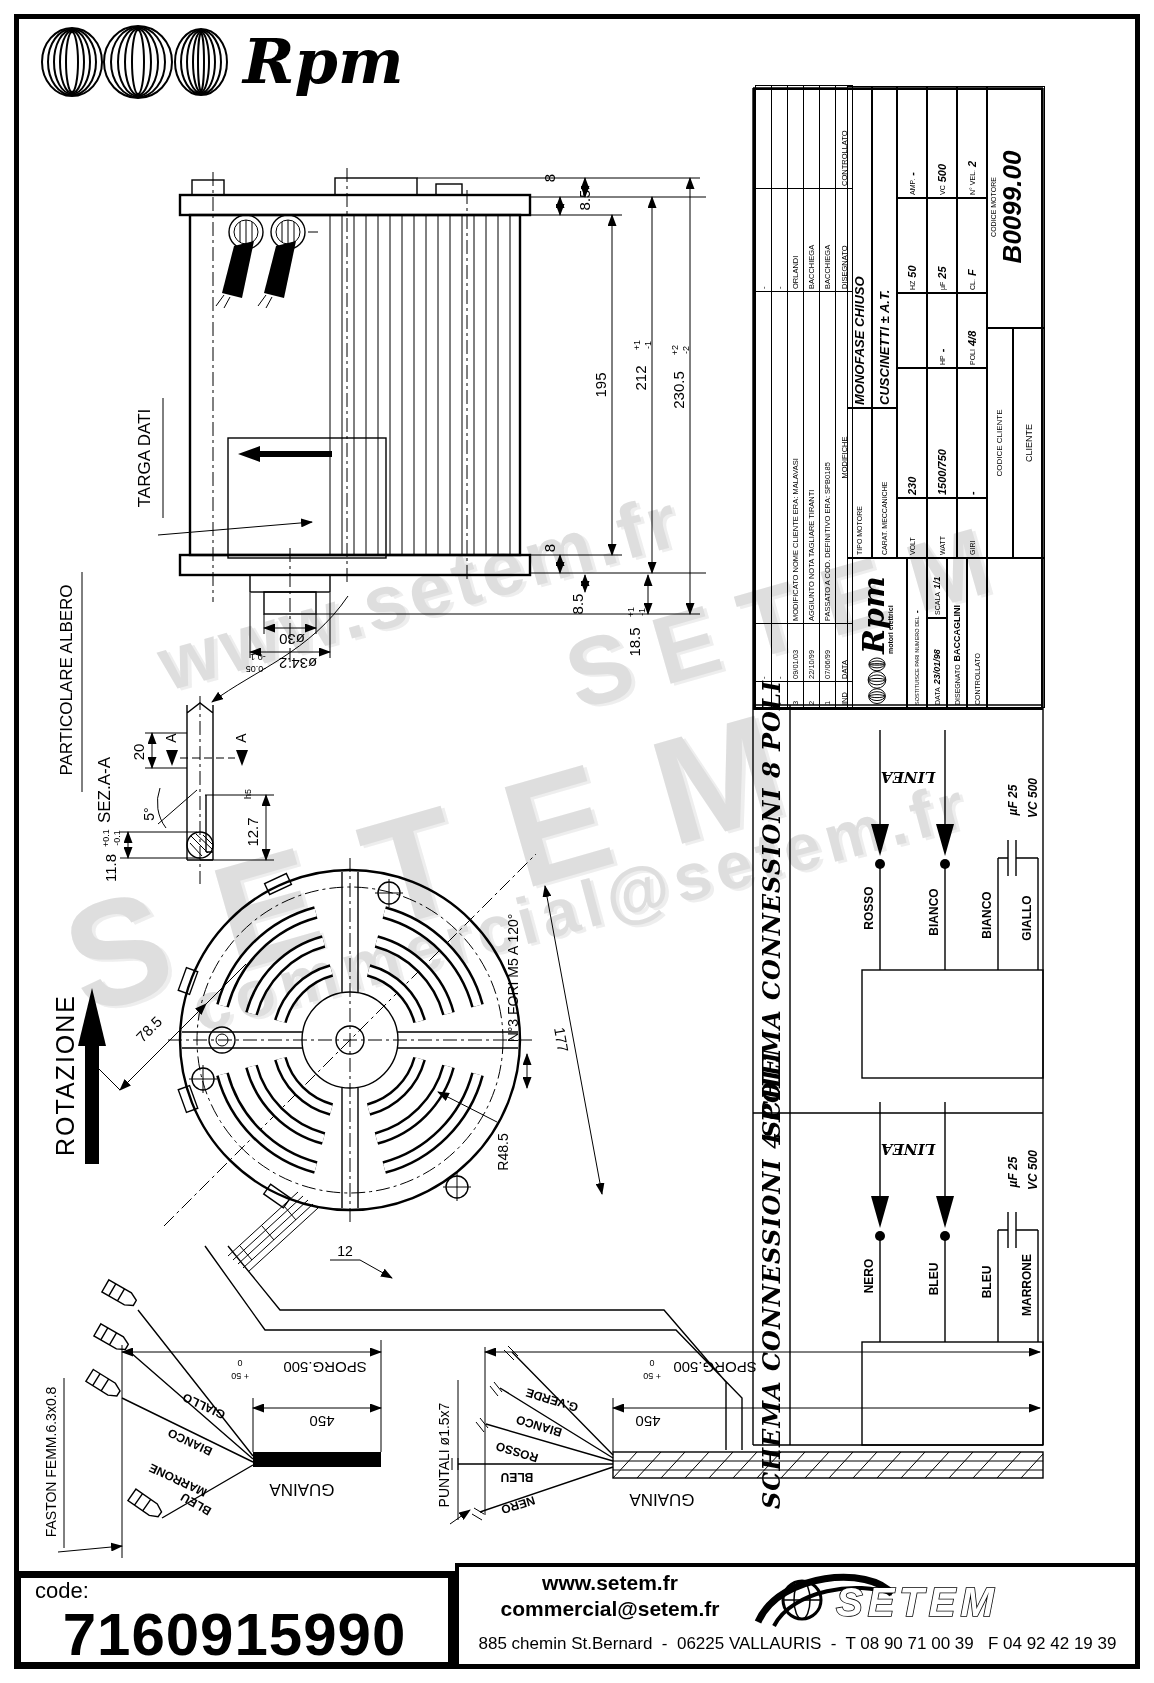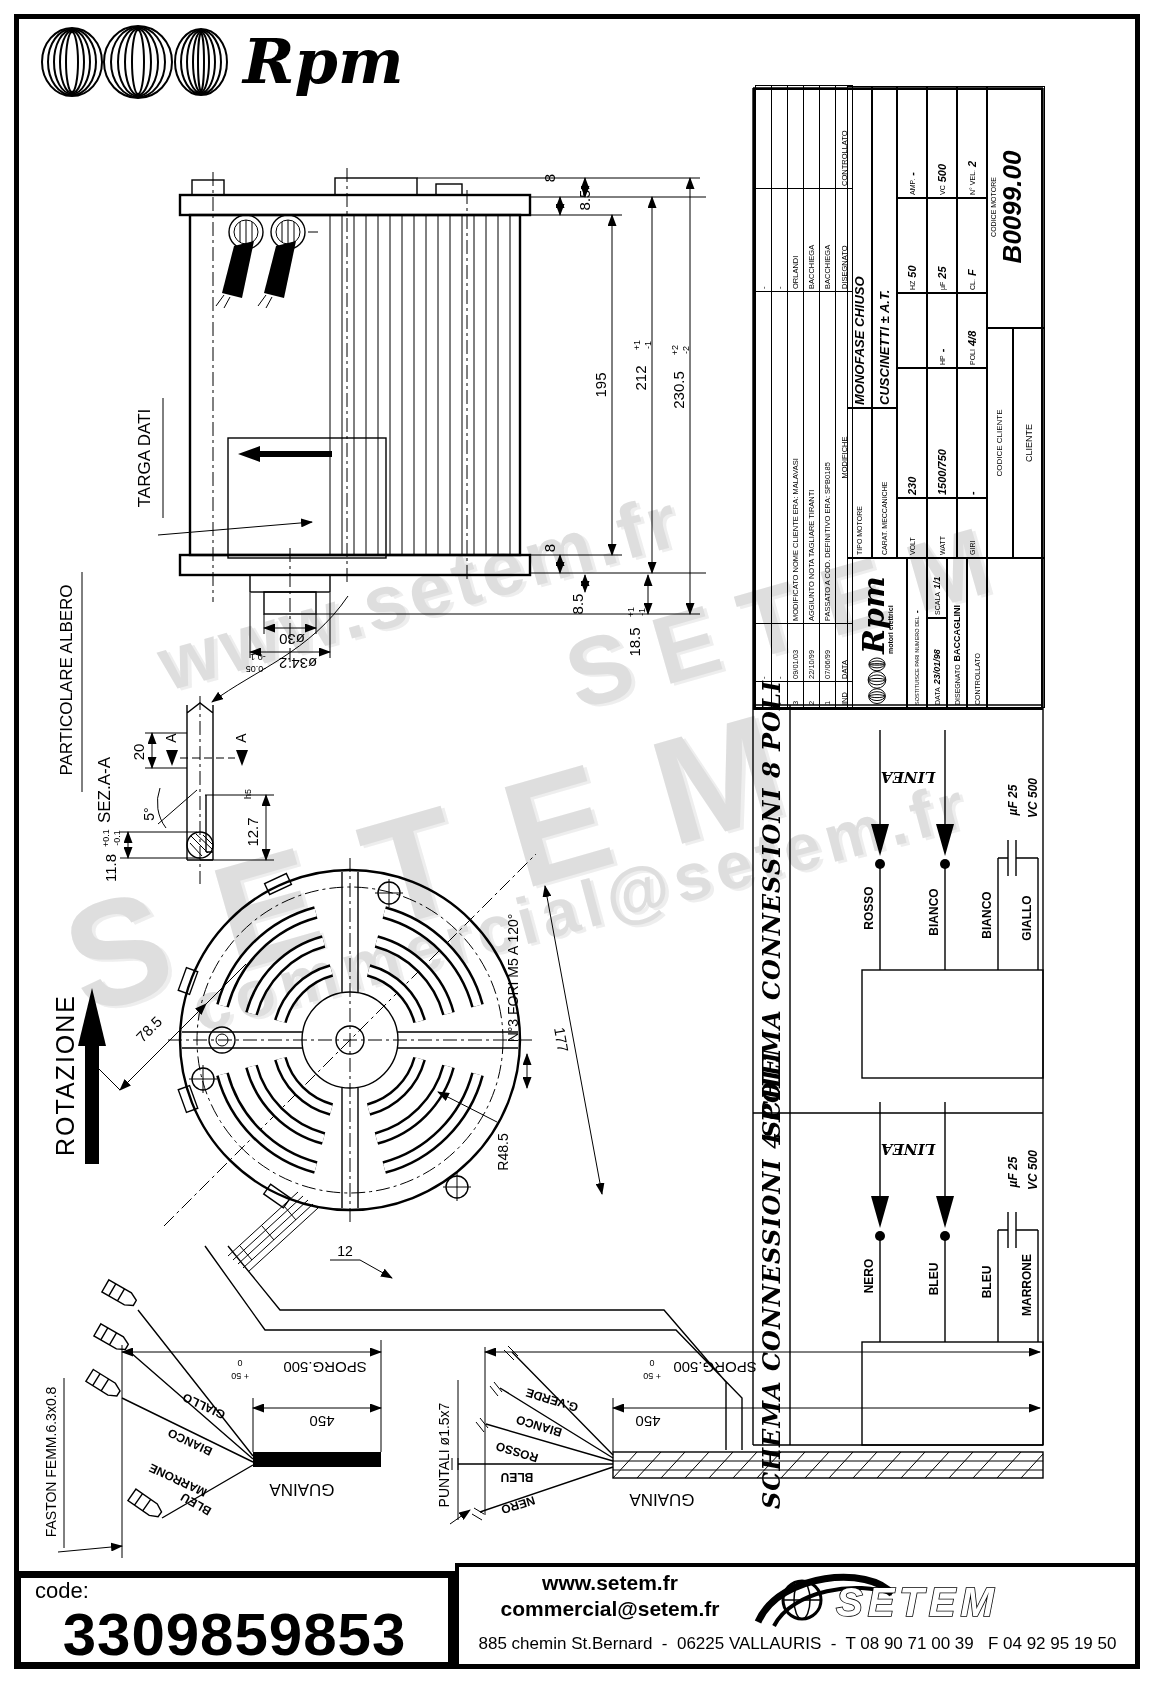--- a/index.html
+++ b/index.html
@@ -553,34 +553,34 @@
       <div class="c" style="left:380px;top:232px;width:242px;height:58px;text-align:center">
         <div style="font-size:7px;margin-top:2px">CODICE MOTORE</div>
         <div class="codmot">B0099.00</div>
       </div>
     </div>
   </div>
 
   <div class="fbox-r"></div>
   <div class="code-box">
     <div class="code-label">code:</div>
-    <div class="code-value">3309859853</div>
+    <div class="code-value">7160915990</div>
   </div>
   <div class="contact">
     <div>www.setem.fr</div>
     <div>commercial@setem.fr</div>
   </div>
   <div class="setem-logo">
     <svg width="300" height="74" viewBox="0 0 300 74">
       <g fill="none" stroke="#000">
         <path d="M18,62 C40,12 130,6 152,34" stroke-width="7"></path>
         <path d="M152,34 C118,20 52,30 34,66" stroke-width="4"></path>
         <circle cx="62" cy="40" r="19" stroke-width="3"></circle>
         <ellipse cx="62" cy="40" rx="8" ry="19" stroke-width="1.5"></ellipse>
         <path d="M43,40 H81" stroke-width="1.5"></path>
       </g>
       <text x="96" y="56" style="font:italic bold 40px 'Liberation Sans',sans-serif;letter-spacing:5px" fill="#fff" stroke="#000" stroke-width="1.6" paint-order="stroke">SETEM</text>
     </svg>
   </div>
-  <div class="address">885 chemin St.Bernard  -  06225 VALLAURIS  -  T 08 90 71 00 39   F 04 92 95 19 50</div>
+  <div class="address">885 chemin St.Bernard  -  06225 VALLAURIS  -  T 08 90 71 00 39   F 04 92 42 19 39</div>
 
   <div class="frame"></div>
 </div>
 
 </body></html>

